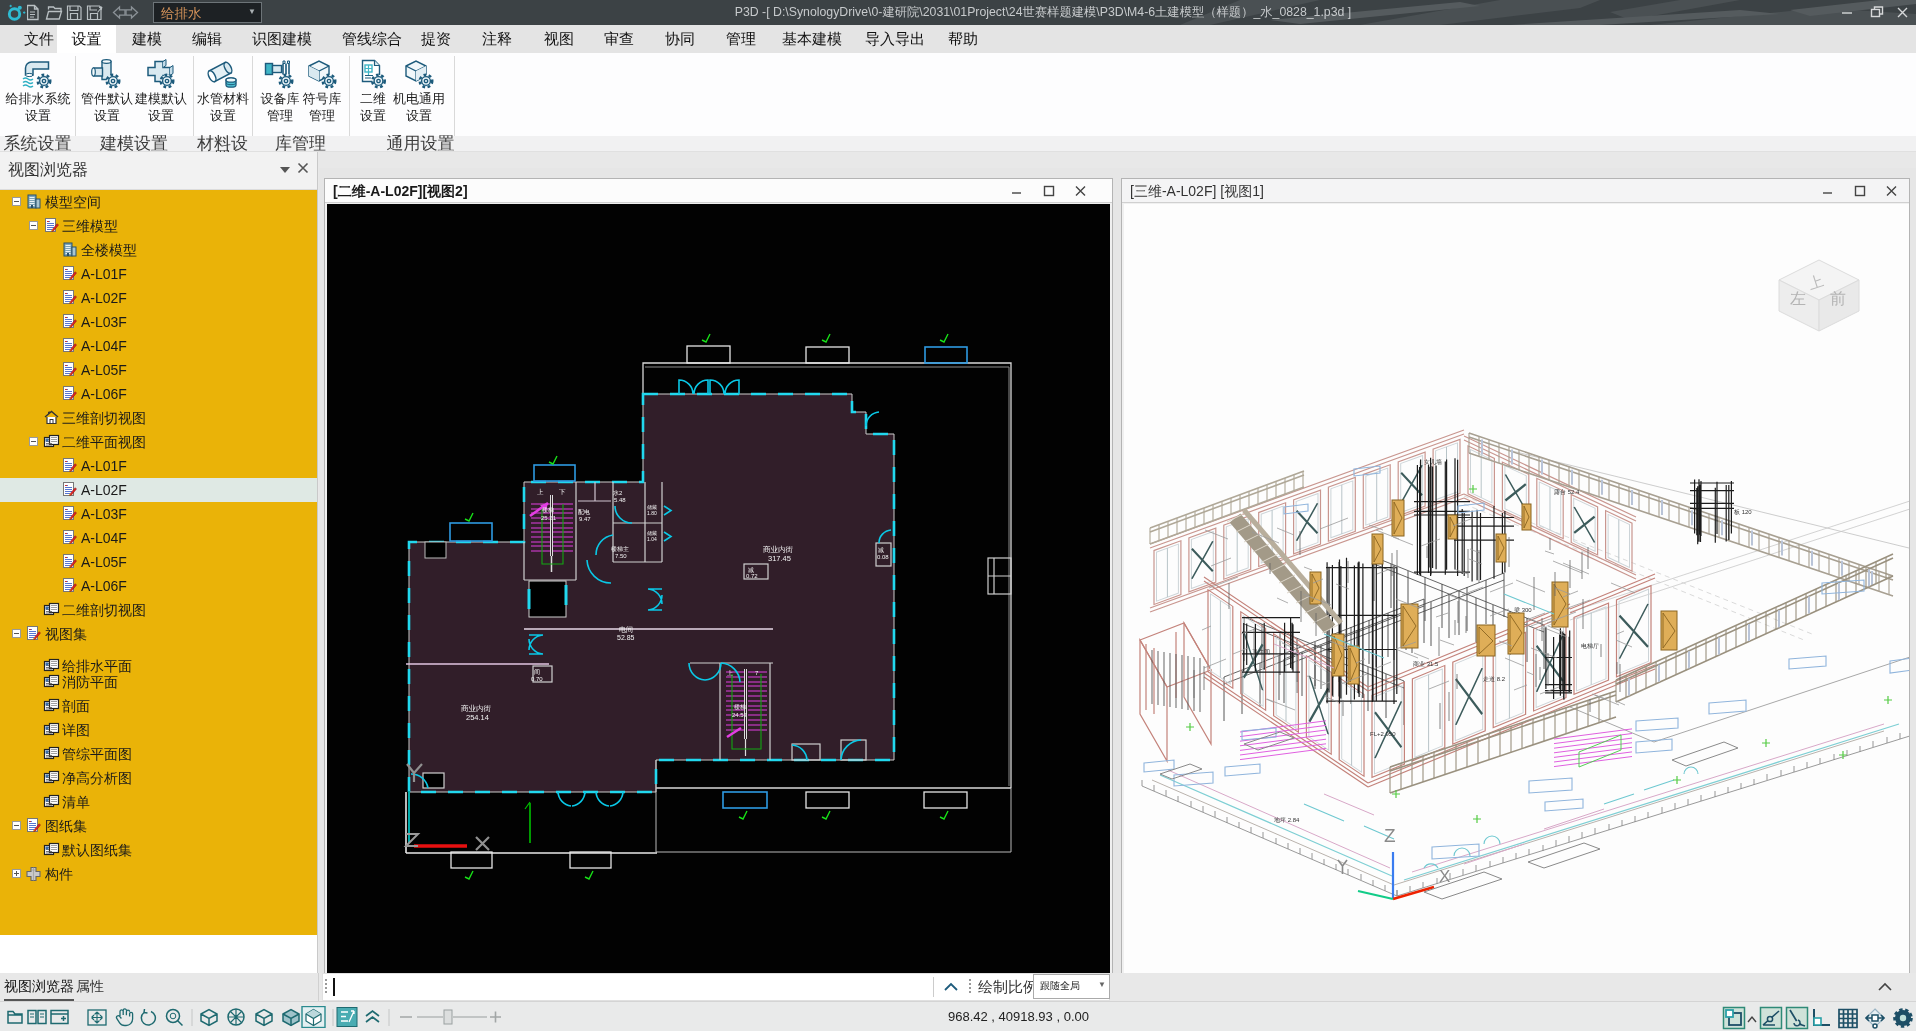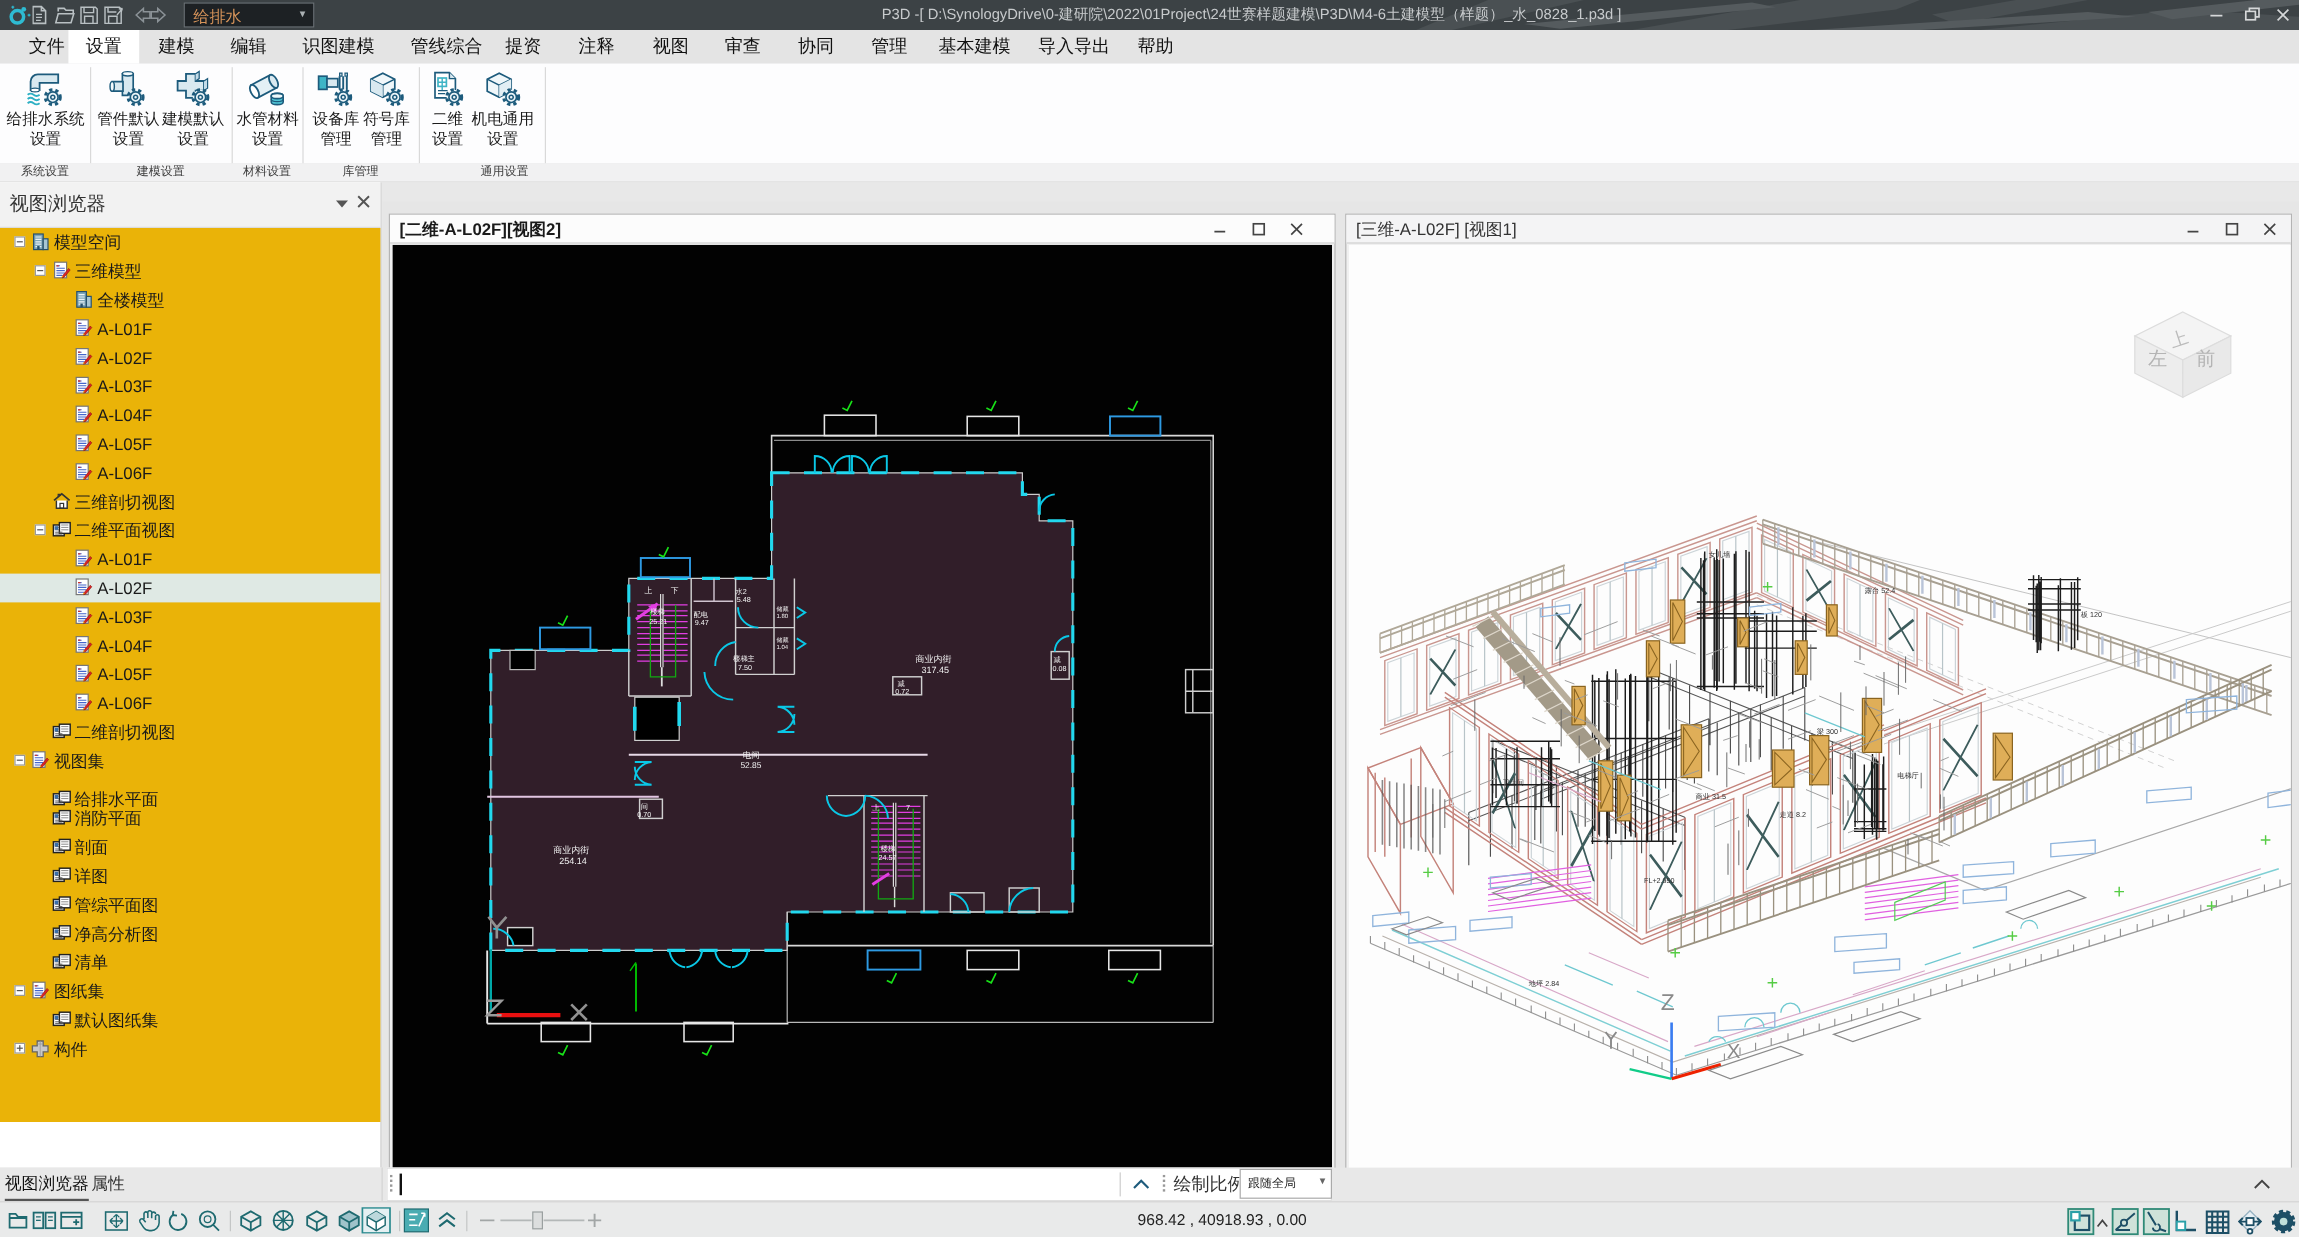--- a/index.html
+++ b/index.html
@@ -10,21 +10,21 @@
 #titletext { position:absolute; left:170px; top:0; width:1746px; text-align:center; line-height:25px; font-size:12.3px; color:#c7cacc; }
 .tbico { position:absolute; }
 #menubar { position:absolute; left:0; top:25px; width:1916px; height:28px; background:#e4e4e4; }
 .mi { position:absolute; top:0; height:28px; line-height:28px; font-size:15px; color:#111; text-align:center; }
 .mi.active { background:#ffffff; }
 #ribbon { position:absolute; left:0; top:53px; width:1916px; height:83px; background:#fdfdfe; }
 .rsep { position:absolute; top:3px; width:1px; height:95px; background:#d9d9d9; }
 .rbtn { position:absolute; top:5px; text-align:center; }
 .rbtn .lbl { font-size:13px; color:#1b1b1b; line-height:17px; white-space:nowrap; }
 #grouplbl { position:absolute; left:0; top:136px; width:1916px; height:16px; background:#f1f1f2; border-bottom:1px solid #e0e0e0; }
-.glbl { position:absolute; top:0; height:16px; line-height:15px; font-size:10px; color:#3c3c3c; text-align:center; }
+.glbl { position:absolute; top:0; height:16px; line-height:15px; font-size:17px; color:#3c3c3c; text-align:center; }
 #leftpanel { position:absolute; left:0; top:152px; width:318px; height:821px; background:#ffffff; border-right:1px solid #c9c9c9; }
 #lpheader { position:absolute; left:0; top:0; width:100%; height:38px; background:#f2f2f2; border-bottom:1px solid #dcdcdc; }
 #lpheader .t { position:absolute; left:8px; top:8px; font-size:16px; color:#333; }
 #tree { position:absolute; left:0; top:38px; width:100%; height:745px; background:#eab308; overflow:hidden; }
 .trow { position:absolute; left:0; width:318px; height:24px; }
 .trow.sel { background:#dfe9e4; }
 .trow .txt { position:absolute; top:4px; font-size:14px; color:#1a1a1a; white-space:nowrap; }
 .exp { position:absolute; top:7px; width:9px; height:9px; border:1px solid #9a9a9a; background:#fff; }
 .exp:before { content:""; position:absolute; left:1px; top:3px; width:5px; height:1px; background:#555; }
 .exp.plus:after { content:""; position:absolute; left:3px; top:1px; width:1px; height:5px; background:#555; }
@@ -74,21 +74,21 @@
 </g>
 <g stroke="#8b9297" stroke-width="1.3" fill="none">
 <path d="M86.5 8.5 l6 -5.5 v2.8 h5.5 v5.4 h-5.5 v2.8 z"></path>
 <path d="M110.5 8.5 l-6 -5.5 v2.8 h-5.5 v5.4 h5.5 v2.8 z"></path>
 </g>
 </svg>
 <div class="abs" style="left:153px;top:2px;width:109px;height:21px;background:#1d2124;border:1px solid #6d7478;">
 <span style="position:absolute;left:7px;top:2px;font-size:13.5px;color:#d7945a;">给排水</span>
 <span style="position:absolute;right:5px;top:4px;font-size:8px;color:#aab0b3;">▼</span>
 </div>
-<div id="titletext">P3D -[ D:\SynologyDrive\0-建研院\2022\01Project\24世赛样题建模\P3D\M4-6土建模型（样题）_水_0828_1.p3d ]</div>
+<div id="titletext">P3D -[ D:\SynologyDrive\0-建研院\2031\01Project\24世赛样题建模\P3D\M4-6土建模型（样题）_水_0828_1.p3d ]</div>
 <svg class="abs" style="left:1838px;top:0" width="78" height="25" viewBox="0 0 78 25">
 <g stroke="#d6d8d9" stroke-width="1.4" fill="none">
 <path d="M4 13 h10"></path>
 <rect x="33.5" y="9.5" width="8" height="7"></rect>
 <path d="M36.5 9.5 v-2.5 h8 v7 h-2.5"></path>
 <path d="M60 8 l9 9 M69 8 l-9 9"></path>
 </g>
 </svg>
 </div>
 <div id="menubar">

